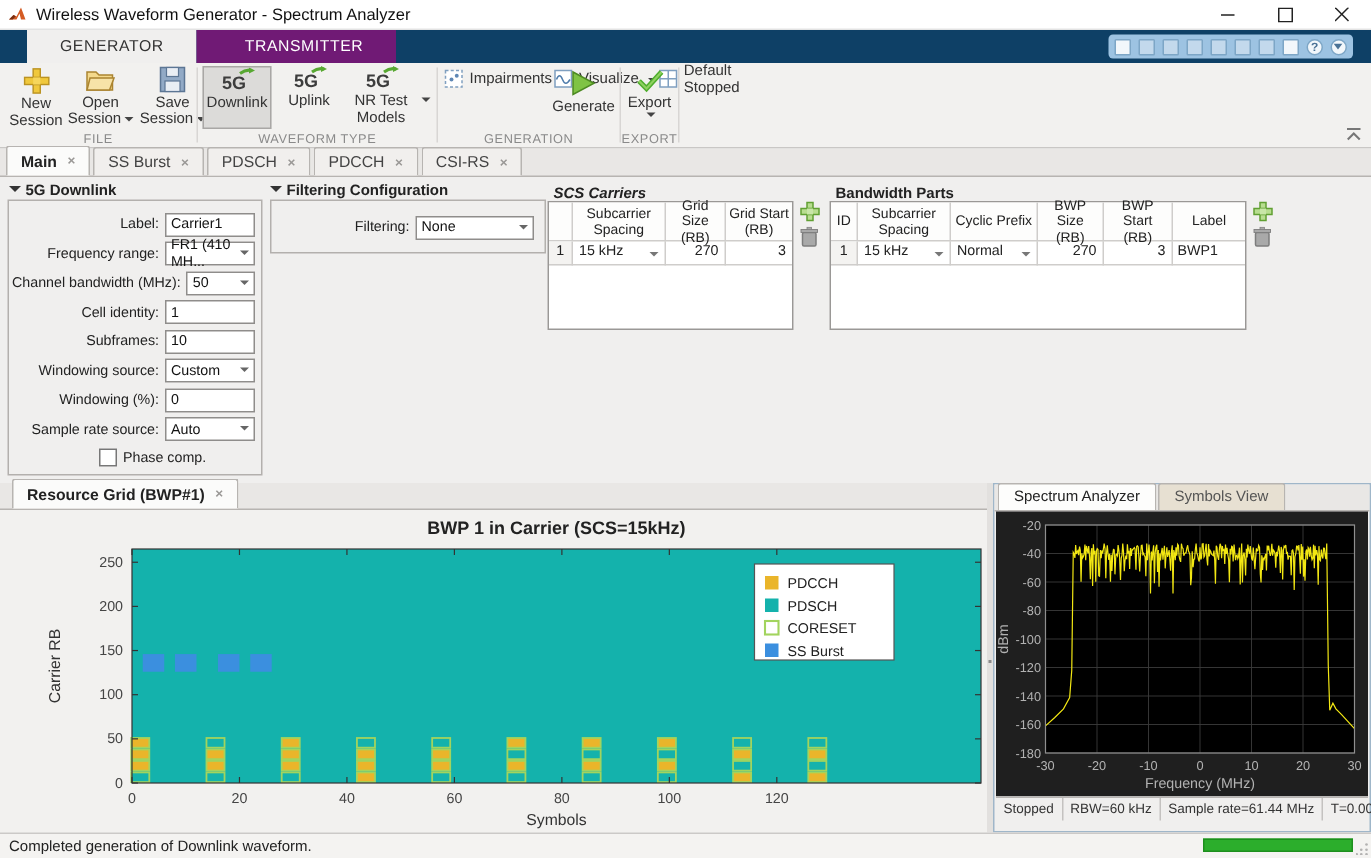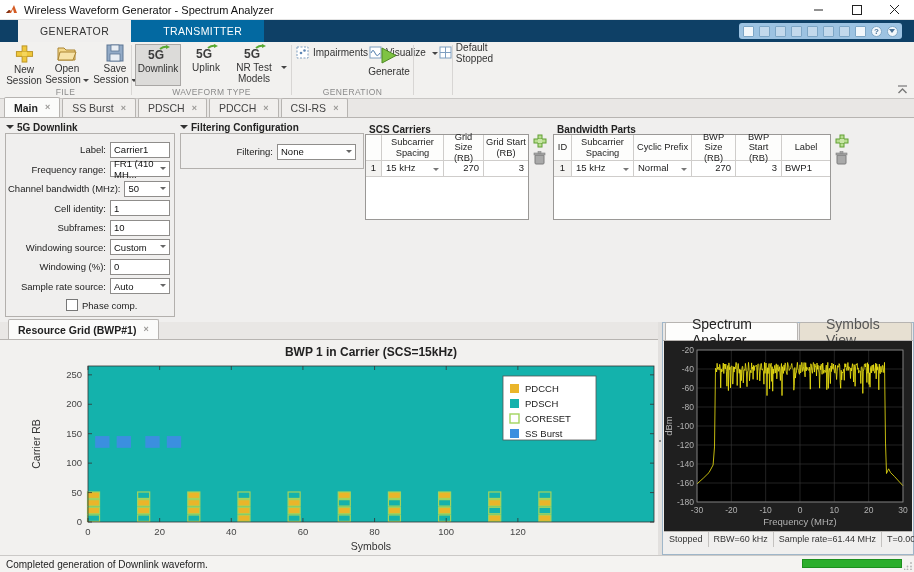--- a/index.html
+++ b/index.html
@@ -11,21 +11,21 @@
   .titlebar .logo{margin:0 6px 0 5px;display:flex;align-items:center;}
   .titlebar .title{font-size:11px;color:#111;}
   .win-controls{position:absolute;right:0;top:0;height:20px;display:flex;}
   .win-btn{width:38px;height:20px;display:flex;align-items:center;justify-content:center;font-size:11px;color:#222;cursor:default;}
   .win-btn svg{display:block;}
 
   
   .ribbontabs{position:absolute;left:0;top:20px;width:914px;height:22px;background:#0e4066;display:flex;align-items:flex-end;}
   .rtab{height:22px;display:flex;align-items:center;padding:0 22px;font-size:10.5px;letter-spacing:.4px;}
   .rtab.active{background:#f0efee;color:#333;margin-left:18px;}
-  .rtab.blue{background:#0369a1;color:#fff;padding-left:32px;}
+  .rtab.blue{background:#701a75;color:#fff;padding-left:32px;}
   .qa-pill{position:absolute;right:12px;top:3px;height:16px;background:#9dc3e2;border-radius:3px;display:flex;align-items:center;padding:0 4px;gap:5px;}
   .qa-ico{width:11px;height:11px;background:#c3d9ec;border:1px solid #7da6c6;box-sizing:border-box;border-radius:1px;display:flex;align-items:center;justify-content:center;font-size:8px;color:#4a7296;}
   .qa-ico.lit{background:#f2f7fb;}
   .qa-ico.round{border-radius:50%;background:#f2f7fb;font-weight:bold;}
 
   
   .toolstrip{position:absolute;left:0;top:42px;width:914px;height:57px;background:#f2f1ef;border-bottom:1px solid #c9c7c5;box-sizing:border-box;}
   .ts-sec{position:absolute;top:0;height:56px;}
   .ts-sep{position:absolute;top:3px;width:1px;height:50px;background:#d8d6d4;}
   .ts-label{position:absolute;bottom:1px;left:0;right:0;text-align:center;font-size:8.5px;color:#8a8a8a;letter-spacing:.4px;}
@@ -74,21 +74,21 @@
 
   
   .bottom{position:absolute;left:0;top:322px;width:914px;height:233px;}
   .res-panel{position:absolute;left:0;top:0;width:658px;height:233px;background:#f2f1ef;}
   .sub-tabbar{height:18px;background:#e9e7e5;border-bottom:1px solid #b7b4b1;box-sizing:border-box;display:flex;align-items:flex-end;padding-left:8px;}
   .splitter{position:absolute;left:658px;top:0;width:4px;height:233px;background:#e2e0de;}
   .split-dot{position:absolute;left:1px;top:118px;width:2px;height:2px;background:#8a8a8a;}
 
   .spec-panel{position:absolute;left:662px;top:0;width:252px;height:233px;background:#f0efee;border:1px solid #9fb6c9;box-sizing:border-box;}
   .spec-tabbar{height:18px;background:#e9e7e5;border-bottom:1px solid #b7b4b1;box-sizing:border-box;display:flex;align-items:flex-end;padding-left:2px;}
-  .stab{height:17px;display:flex;align-items:center;padding:0 26px;border:1px solid #b7b4b1;border-bottom:none;background:#e7e0d2;font-size:14px;color:#555;margin-right:1px;border-radius:2px 2px 0 0;}
+  .stab{height:17px;display:flex;align-items:center;padding:0 10px;border:1px solid #b7b4b1;border-bottom:none;background:#e7e0d2;font-size:10px;color:#555;margin-right:1px;border-radius:2px 2px 0 0;}
   .stab.active{background:#fdfdfc;color:#222;}
   .scope{position:absolute;left:1px;top:18px;width:248px;height:190px;background:#1f1f1f;}
   .scope-status{position:absolute;left:1px;top:208px;width:248px;height:15px;background:#f0efee;border-top:1px solid #b7b4b1;display:flex;align-items:center;font-size:9px;color:#333;box-sizing:border-box;}
   .scs-cell{height:15px;display:flex;align-items:center;padding:0 5px;border-right:1px solid #c4c2c0;box-sizing:border-box;white-space:nowrap;}
   .scs-cell.first{width:62px;border-right:1px solid #c4c2c0;}
 
   
   .statusbar{position:absolute;left:0;top:555px;width:914px;height:17px;background:#f4f3f1;border-top:1px solid #cbc9c7;box-sizing:border-box;display:flex;align-items:center;}
   .statusbar .msg{padding-left:6px;font-size:10px;color:#222;}
   .progress{position:absolute;right:12px;top:3px;width:100px;height:9px;background:#2cae2c;border:1px solid #1d8f1d;box-sizing:border-box;}
@@ -238,20 +238,31 @@
       <div class="bigbtn" style="left:74px;top:4px;width:46px;">
         <svg width="20" height="19" viewBox="0 0 20 19">
             <path d="M3 2 L17 9.5 L3 17 Z" fill="#7fc344" stroke="#4d8a22" stroke-width="1"></path>
           </svg>
         <div class="lbl">Generate</div>
       </div>
       <div class="ts-label">GENERATION</div>
     </div>
     <div class="ts-sep" style="left:413px;"></div>
 
+    <div class="ts-sec" style="left:414px;width:38px;">
+      <div class="bigbtn" style="left:-4px;top:4px;width:46px;">
+        <svg width="19" height="16" viewBox="0 0 19 16">
+            <path d="M2 8 L7 13 L17 2" fill="none" stroke="#4fae2d" stroke-width="3.4"></path>
+            <path d="M2 8 L7 13 L17 2" fill="none" stroke="#8fd160" stroke-width="1.4"></path>
+          </svg>
+        <div class="lbl">Export</div>
+        <span class="caret" style="top:0;"></span>
+      </div>
+      <div class="ts-label">EXPORT</div>
+    </div>
     <div class="ts-sep" style="left:452px;"></div>
 
     <svg class="collapse-ico" viewBox="0 0 11 9">
         <line x1="1" y1="1" x2="10" y2="1" stroke="#777" stroke-width="1.2"></line>
         <path d="M1.5 8 L5.5 4 L9.5 8" fill="none" stroke="#777" stroke-width="1.4"></path>
       </svg>
   </div>
 
   <div class="doctabs">
     <div class="dtab active">
@@ -321,21 +332,21 @@
     </div>
 
     <div class="sec-head" style="left:180px;top:4px;"><span class="tri"></span><span>Filtering Configuration</span></div>
     <div class="panel-box" style="left:180px;top:15px;width:184px;height:36px;">
       <div class="frow" style="position:absolute;left:4px;top:8px;right:6px;">
         <span class="flab" style="flex:0 0 88px;">Filtering:</span>
         <span class="inp sel" style="width:62px;">None</span>
       </div>
     </div>
 
-    <div class="sec-head" style="left:369px;top:6px;">SCS Carriers</div>
+    <div class="sec-head" style="left:369px;top:6px;font-style:italic;">SCS Carriers</div>
     <div class="tbl" style="left:365px;top:16px;width:164px;height:86px;">
       <div class="trow">
         <div class="tc hdr" style="width:16px;"></div>
         <div class="tc hdr" style="width:62px;">Subcarrier Spacing</div>
         <div class="tc hdr" style="width:40px;">Grid Size (RB)</div>
         <div class="tc hdr" style="width:44px;">Grid Start (RB)</div>
       </div>
       <div class="trow">
         <div class="tc dat rnum" style="width:16px;">1</div>
         <div class="tc dat" style="width:62px;">

